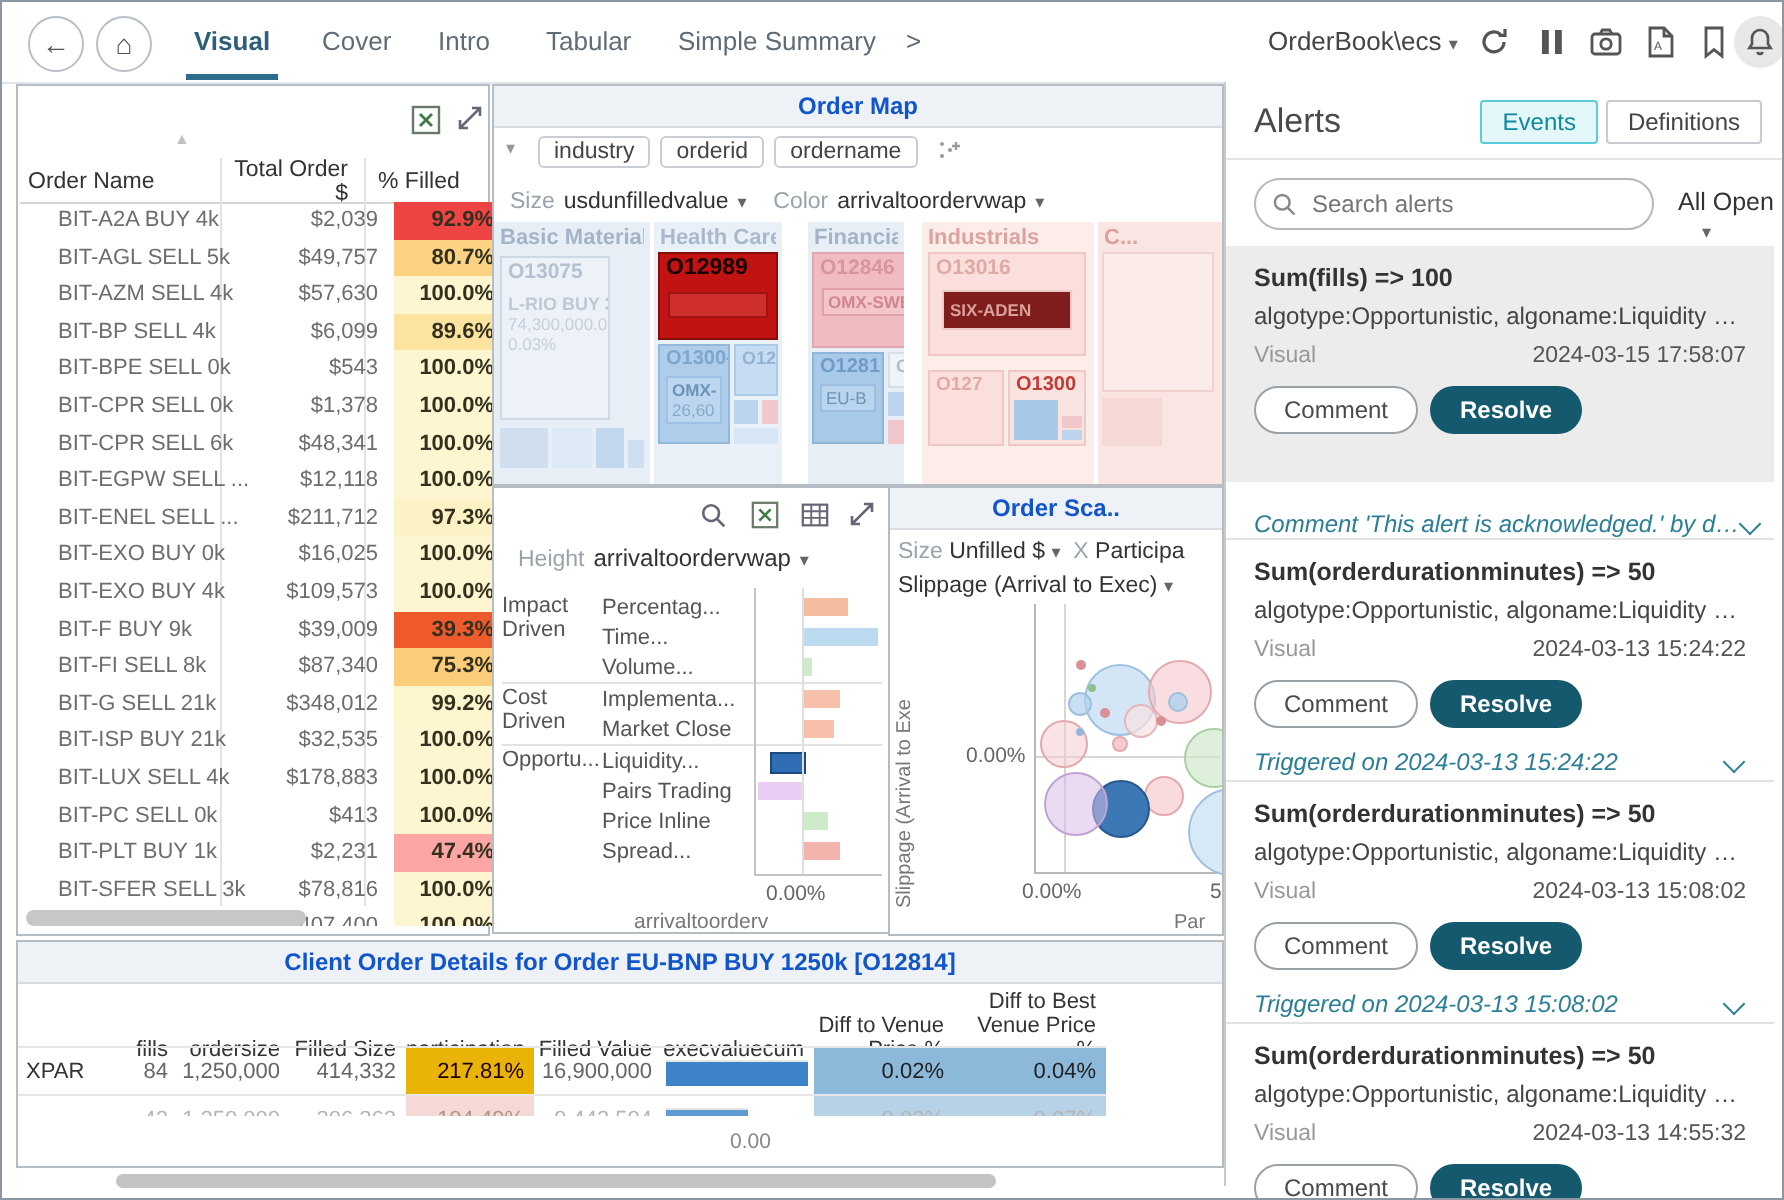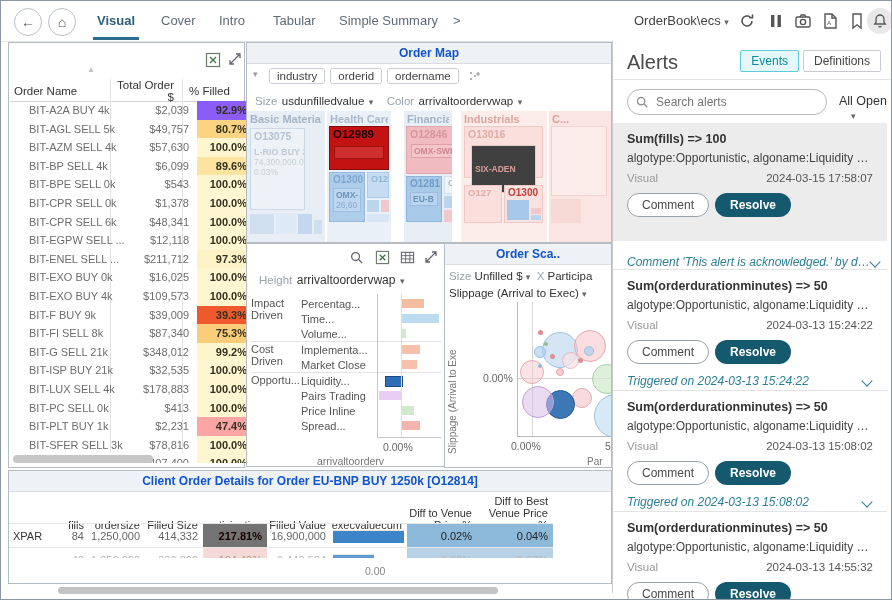--- a/index.html
+++ b/index.html
@@ -156,21 +156,21 @@
     <div style="padding-left:4px">Order Name</div>
     <div style="text-align:right;padding-right:8px">Total Order $</div>
     <div style="padding-left:7px">% Filled</div>
   </div>
   <div class="colline" style="left:101px"></div>
   <div class="colline" style="left:173px"></div>
   <div class="trows">
     <div class="trow">
         <span class="nm">BIT-A2A BUY 4k</span>
         <span class="tt">$2,039</span>
-        <span class="pc" style="background: #8b5cf6;">92.9%</span>
+        <span class="pc" style="background: #ef4444;">92.9%</span>
       </div>
     <div class="trow">
         <span class="nm">BIT-AGL SELL 5k</span>
         <span class="tt">$49,757</span>
         <span class="pc" style="background: rgb(251, 211, 130);">80.7%</span>
       </div>
     <div class="trow">
         <span class="nm">BIT-AZM SELL 4k</span>
         <span class="tt">$57,630</span>
         <span class="pc" style="background: rgb(253, 246, 208);">100.0%</span>
@@ -325,37 +325,37 @@
       <div class="tmhead" style="color:#a3b4c6">Financials</div>
       <div class="tmblock" style="left:2px;top:15px;width:62px;height:48px;background:#f1bcc1;border-color:#e2a6ac">
         <div class="tmcode" style="color:#d7959c">O12846</div>
         <div style="margin:3px 4px 0;background:#f4c6ca;border:1px solid #dfa0a8;padding:1px 2px">
           <div class="tmsub" style="color:#cf8690;font-weight:bold;padding:0">OMX-SWEI</div>
         </div>
       </div>
       <div class="tmblock" style="left:2px;top:65px;width:36px;height:46px;background:#a9c9e9;border-color:#8fb4da">
         <div class="tmcode" style="color:#6f9cc6;font-size:10px">O1281</div>
         <div style="margin:2px 3px 0;background:#b9d4ee;border:1px solid #9cbde0;padding:1px 2px">
-          <div class="tmsub" style="color:#6d93b8;font-weight:bold;padding:0">EU-B</div>
+          <div class="tmsub" style="color:#6d93b8;font-weight:normal;padding:0">EU-B</div>
         </div>
       </div>
       <div class="tmblock" style="left:40px;top:65px;width:24px;height:18px;background:#eef3f8;border-color:#d4dfe9">
         <div class="tmcode" style="color:#aebccb;font-size:9px">O130</div>
       </div>
       <div class="tmblock" style="left:40px;top:85px;width:12px;height:12px;background:#bcd4ec"></div>
       <div class="tmblock" style="left:54px;top:85px;width:10px;height:12px;background:#e7eff7"></div>
       <div class="tmblock" style="left:40px;top:99px;width:10px;height:12px;background:#f0c8cc"></div>
       <div class="tmblock" style="left:52px;top:99px;width:12px;height:12px;background:#e89ba2"></div>
     </div>
 
     <div class="tmcol" style="left:214px;width:86px;background:#fcedeb">
       <div class="tmhead" style="color:#dba39d">Industrials</div>
       <div class="tmblock" style="left:3px;top:15px;width:79px;height:52px;background:#fadfdc;border-color:#efc8c4">
         <div class="tmcode" style="color:#e0aba5">O13016</div>
-        <div style="margin:4px 6px 0;background:#404040;border:1px solid #eec9c5;padding:18px 3px">
+        <div style="margin:4px 6px 0;background:#7f1d1d;border:1px solid #eec9c5;padding:4px 3px">
           <div class="tmsub" style="color:#d9a09a;font-weight:bold;padding:0">SIX-ADEN</div>
         </div>
       </div>
       <div class="tmblock" style="left:3px;top:74px;width:38px;height:38px;background:#fadfdc;border-color:#efc8c4">
         <div class="tmcode" style="color:#e0aba5;font-size:9.5px">O127</div>
       </div>
       <div class="tmblock" style="left:43px;top:74px;width:39px;height:38px;background:#f9e3e0;border-color:#efc8c4">
         <div class="tmcode" style="color:#c53b35;font-size:10px">O1300</div>
         <div style="position:absolute;left:2px;top:14px;width:22px;height:20px;background:#a7c8e8"></div>
         <div style="position:absolute;left:26px;top:22px;width:10px;height:6px;background:#f0c8cc"></div>
@@ -530,21 +530,21 @@
     <div>Filled Value</div>
     <div>execvaluecum</div>
     <div>Diff to Venue Price %</div>
     <div>Diff to Best Venue Price %</div>
   </div>
   <div class="crow" style="position:absolute;left:0;top:52px;width:602px">
     <div style="text-align:left;padding-left:4px;color:#333">XPAR</div>
     <div>84</div>
     <div>1,250,000</div>
     <div>414,332</div>
-    <div style="background:#737373;color:#1c0000;font-weight:bold">217.81%</div>
+    <div style="background:#eab308;color:#1c0000;font-weight:normal">217.81%</div>
     <div>16,900,000</div>
     <div style="position:relative">
         <div style="position:absolute;left:2px;top:6px;height:12px;width:66px;background:#3d85c8"></div>
       </div>
     <div style="background:#8cb8da;color:#222">0.02%</div>
     <div style="background:#8cb8da;color:#222">0.04%</div>
   </div>
   <div style="position:absolute;left:0;top:76px;width:602px;height:11px;overflow:hidden">
     <div class="crow" style="width:602px;color:#b5b5b5">
       <div></div>
@@ -558,21 +558,21 @@
         </div>
       <div style="background:#b7d2e6">0.02%</div>
       <div style="background:#b7d2e6">0.07%</div>
     </div>
   </div>
   <div class="abs" style="left:356px;top:94px;font-size:10.5px;color:#888">0.00</div>
 </div>
 <div class="hscroll" style="left:58px;top:587px;width:440px;height:7px;background:#c3c3c3;z-index:50;position:absolute"></div>
 
 <div class="abs" style="left:612px;top:41px;width:278px;height:552px;background:#fff;border-left:1px solid #c9c9c9">
-  <div class="abs" style="left:14px;top:10px;font-size:20px;color:#4a4a4a">Alerts</div>
+  <div class="abs" style="left:14px;top:10px;font-size:17px;color:#4a4a4a">Alerts</div>
   <div class="abs" style="right:10px;top:9px">
     <span class="atab on">Events</span><span class="atab off">Definitions</span>
   </div>
   <div class="abs" style="left:0;top:38px;right:0;height:1px;background:#e4e4e4"></div>
   <div class="abs" style="left:0;top:48px;right:0;height:28px">
     <input class="srch" placeholder="Search alerts" style="">
     <div class="abs" style="left:22px;top:6px;width:14px;height:14px">
         <svg viewBox="0 0 16 16">
           <circle cx="7" cy="7" r="4.2" fill="none" stroke="#888" stroke-width="1.4"></circle>
           <line x1="10.2" y1="10.2" x2="14" y2="14" stroke="#888" stroke-width="1.4"></line>

